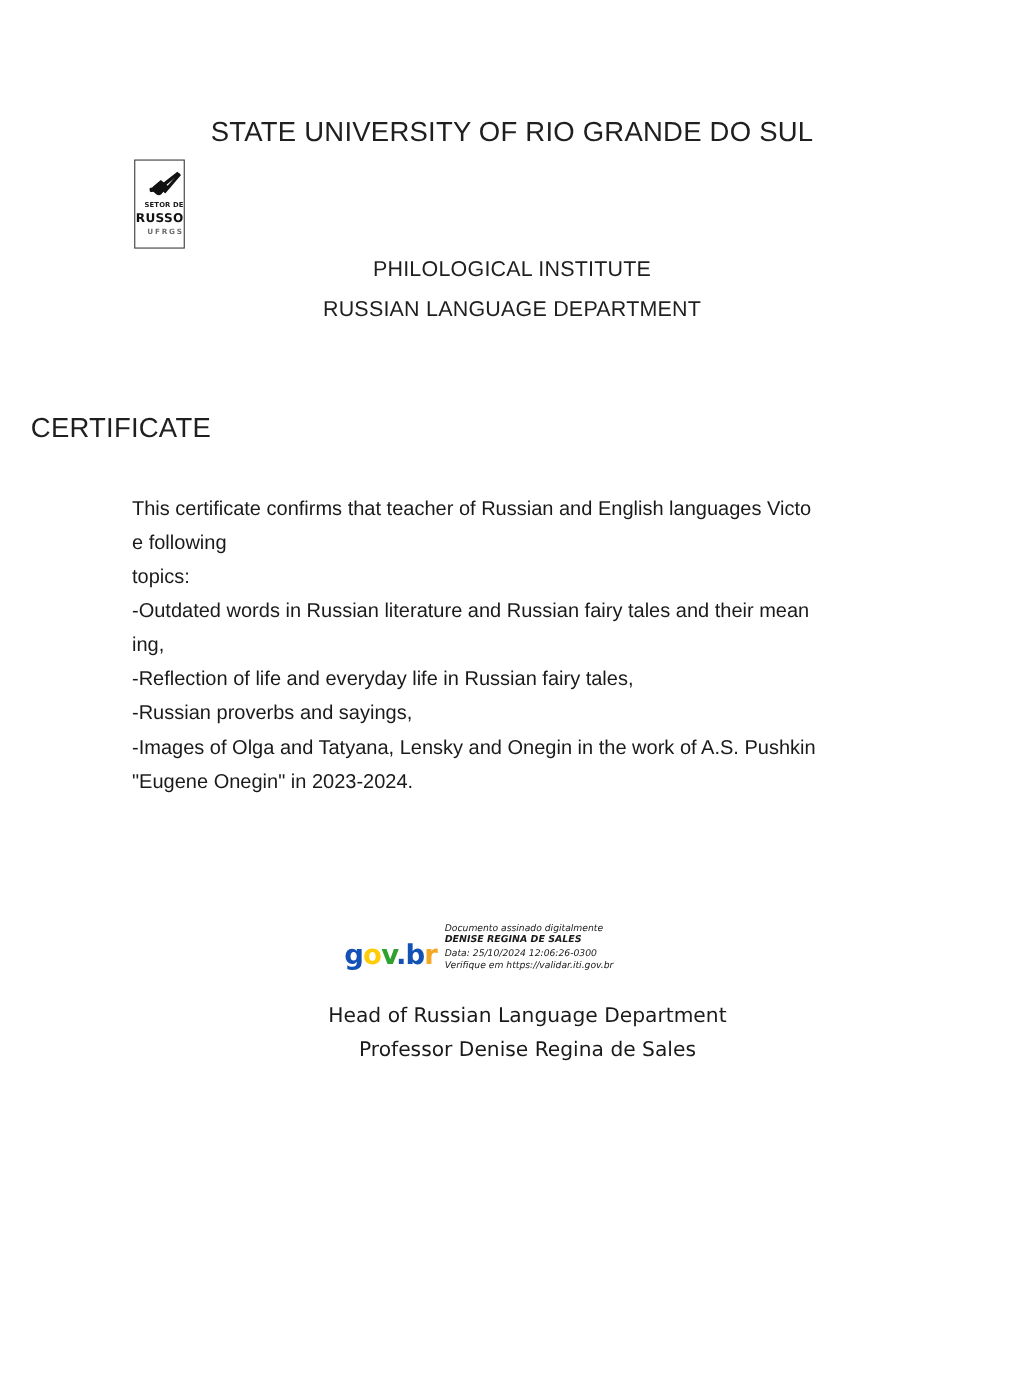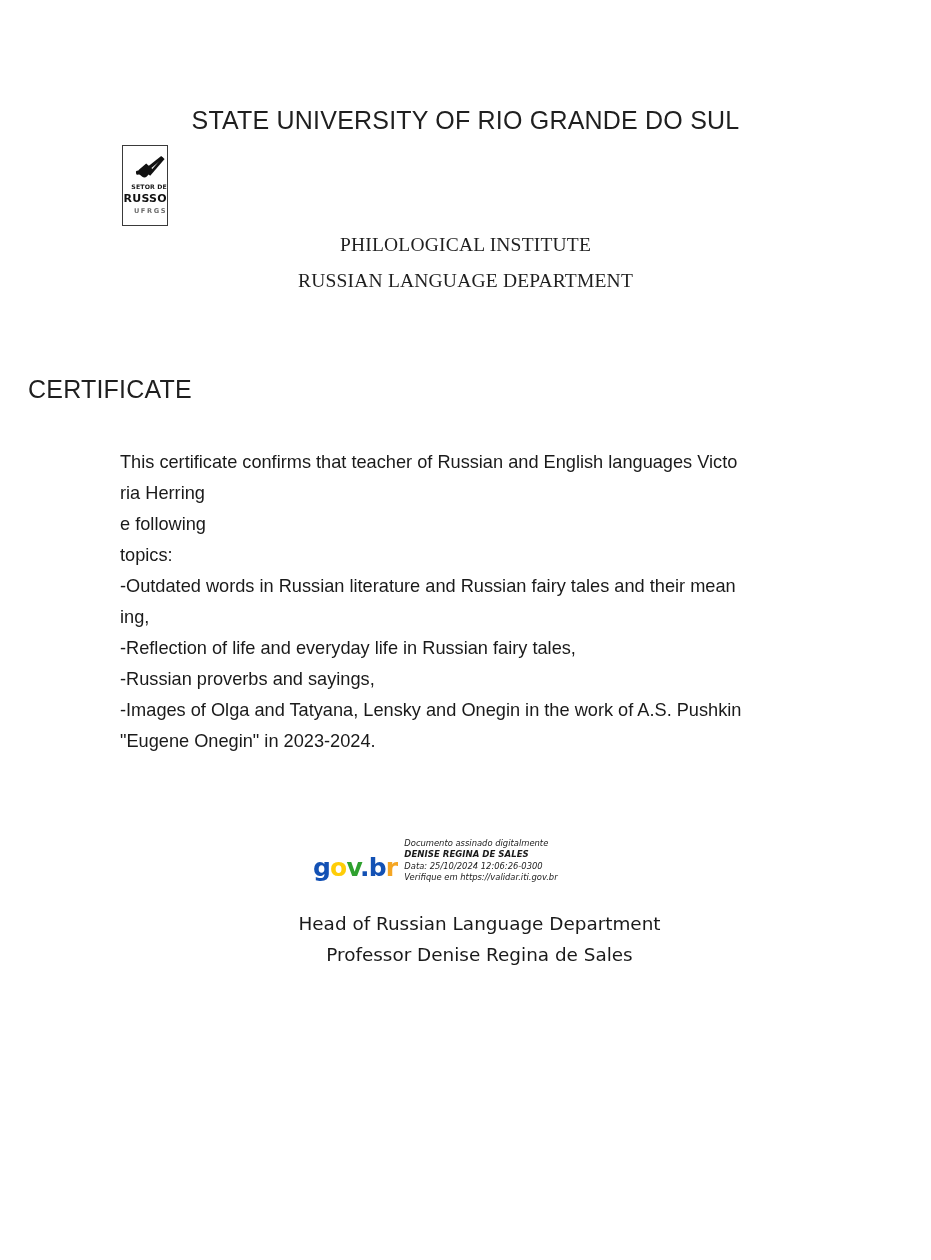--- a/index.html
+++ b/index.html
@@ -82,21 +82,21 @@
     margin-top: 4px;
     line-height: 1;
   }
 
   
   .institute {
     position: absolute;
     left: 0;
     width: 931px;
     text-align: center;
-    font-family: Liberation Serif, serif;
+    font-family: Liberation Sans, sans-serif;
     font-size: 19.5px;
     color: #1f1f1f;
     letter-spacing: 0.2px;
   }
   .institute.line-1 { top: 234px; }
   .institute.line-2 { top: 270px; }
 
   
   .cert-title {
     position: absolute;
@@ -199,21 +199,20 @@
     <div class="logo-line3">UFRGS</div>
   </div>
 
   <div class="institute line-1">PHILOLOGICAL INSTITUTE</div>
   <div class="institute line-2">RUSSIAN LANGUAGE DEPARTMENT</div>
 
   <div class="cert-title">CERTIFICATE</div>
 
   <div class="body-block">
     <div class="body-line">This certificate confirms that teacher of Russian and English languages Victo</div>
-    <div class="body-line">ria Herring</div>
     <div class="body-line">e following</div>
     <div class="body-line">topics:</div>
     <div class="body-line">-Outdated words in Russian literature and Russian fairy tales and their mean</div>
     <div class="body-line">ing,</div>
     <div class="body-line">-Reflection of life and everyday life in Russian fairy tales,</div>
     <div class="body-line">-Russian proverbs and sayings,</div>
     <div class="body-line">-Images of Olga and Tatyana, Lensky and Onegin in the work of A.S. Pushkin</div>
     <div class="body-line">"Eugene Onegin" in 2023-2024.</div>
   </div>
 

